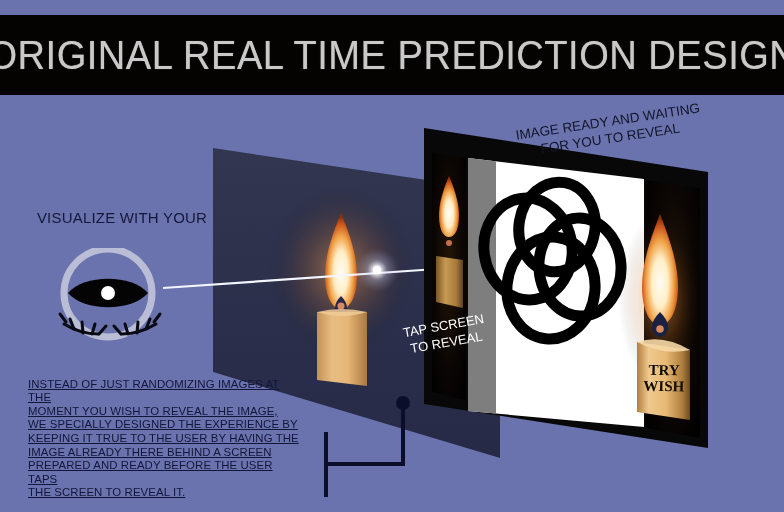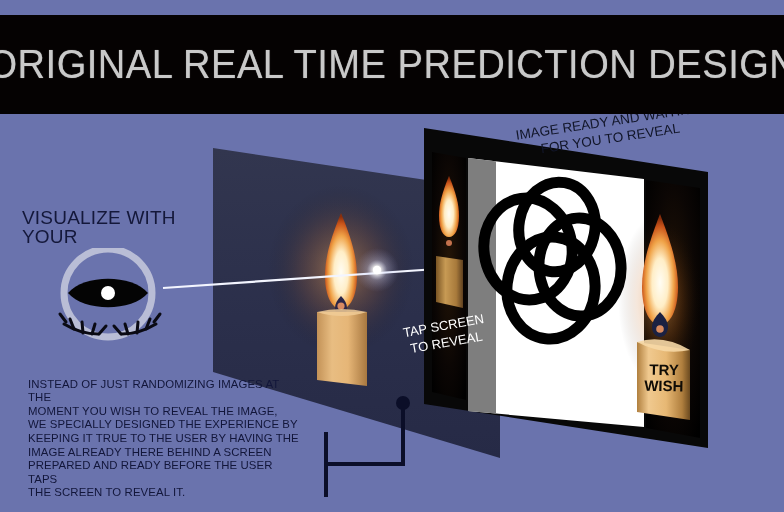--- a/index.html
+++ b/index.html
@@ -14,21 +14,21 @@
     overflow: hidden;
     background: #6a73ad;
     font-family: "Liberation Sans", sans-serif;
   }
   
   #title-banner {
     position: absolute;
     left: 0;
     top: 15px;
     width: 784px;
-    height: 99px;
+    height: 80px;
     background: #050202;
     display: flex;
     align-items: center;
     justify-content: center;
     z-index: 40;
   }
   #title-text {
     color: #c9c9c9;
     font-family: "Liberation Sans Narrow", "Liberation Sans", sans-serif;
     font-size: 41px;
@@ -46,22 +46,23 @@
     top: 208px;
     width: 200px;
     height: 140px;
     z-index: 20;
   }
   #pineal-label {
     position: absolute;
     left: 0;
     top: 0;
     width: 200px;
+    text-align: center;
     color: #14183a;
-    font-size: 19px;
+    font-size: 15px;
     line-height: 19px;
     letter-spacing: 0.2px;
   }
   #eye-svg {
     position: absolute;
     left: 22px;
     top: 40px;
   }
 
   
@@ -108,21 +109,21 @@
     left: 28px;
     top: 364px;
     width: 272px;
     color: #12163a;
     font-size: 11.4px;
     line-height: 13.6px;
     letter-spacing: 0.1px;
     z-index: 30;
     white-space: pre-line;
   }
-  #body-text .para { margin: 0 0 3px 0; }
+  #body-text .para { margin: 0 0 3px 0; text-decoration: underline; }
 
   
   #bracket-pointer {
     position: absolute;
     left: 300px;
     top: 392px;
     z-index: 30;
   }
 </style>
 </head>
@@ -246,21 +247,21 @@
         <path d="M660,312 C665,317 668,322 668,327 C668,333 664,337 660,337
                  C656,337 652,333 652,327 C652,322 655,317 660,312 Z" fill="#1b2142"></path>
         <circle cx="660" cy="329" r="3.8" fill="#d98a5e"></circle>
         <path d="M637,342 L690,350 L690,420 L637,412 Z" fill="url(#waxGradRight)"></path>
         <path d="M637,342 Q663,334 690,350 Q663,356 637,342 Z" fill="#f6d8a6" opacity="0.9"></path>
       </g>
     </g>
   </svg>
 
   <div class="scene-label" id="label-try-again" style="left:636px; top:362px; width:56px; text-align:center;
-              color:#100c06; font-family:Liberation Sans, sans-serif;
+              color:#100c06; font-family:Liberation Serif, serif;
               font-weight:bold; font-size:15px; line-height:16px;
               transform:rotate(1deg); z-index:26;">
     <div>TRY</div>
     <div>WISH</div>
   </div>
 
   <div id="pineal-group">
     <div id="pineal-label">
       <div>VISUALIZE WITH YOUR</div>
     </div>

